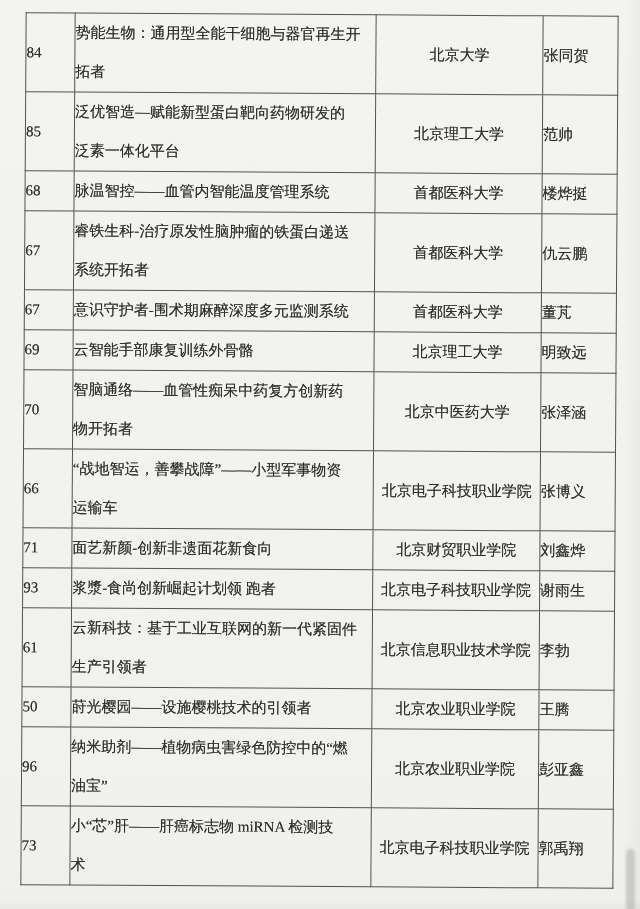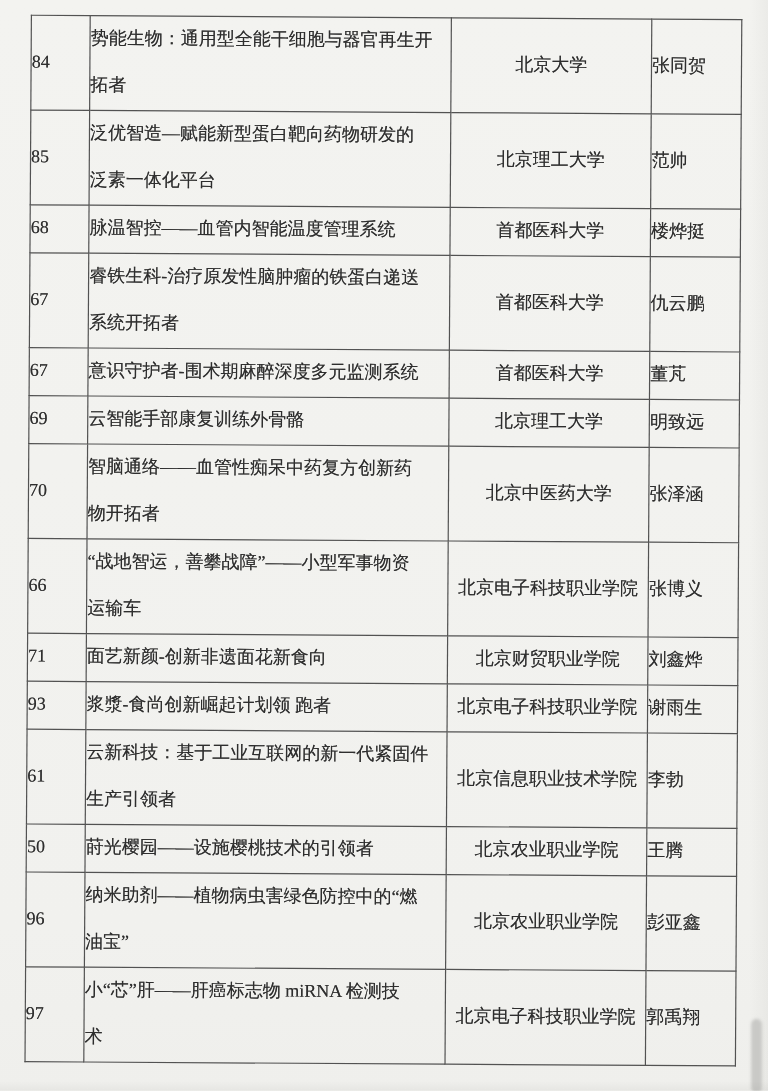--- a/index.html
+++ b/index.html
@@ -189,21 +189,21 @@
 
   <tr>
     <td class="num">96</td>
     <td class="project">纳米助剂——植物病虫害绿色防控中的“燃
 油宝”</td>
     <td class="univ">北京农业职业学院</td>
     <td class="leader">彭亚鑫</td>
   </tr>
 
   <tr>
-    <td class="num">97</td>
+    <td class="num">73</td>
     <td class="project">小“芯”肝——肝癌标志物 miRNA 检测技
 术</td>
     <td class="univ">北京电子科技职业学院</td>
     <td class="leader">郭禹翔</td>
   </tr>
 </tbody>
   </table>
   <div class="right-fade"></div>
   <div class="scan-strip"></div>
   <div class="bottom-fade"></div>

